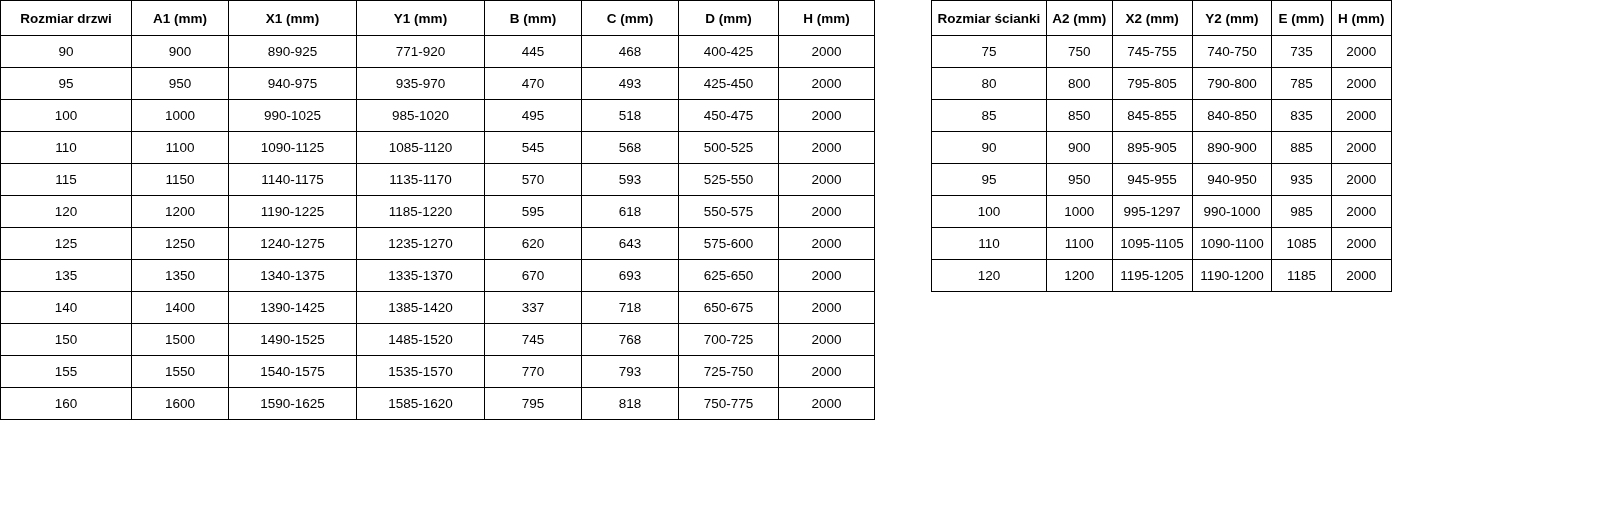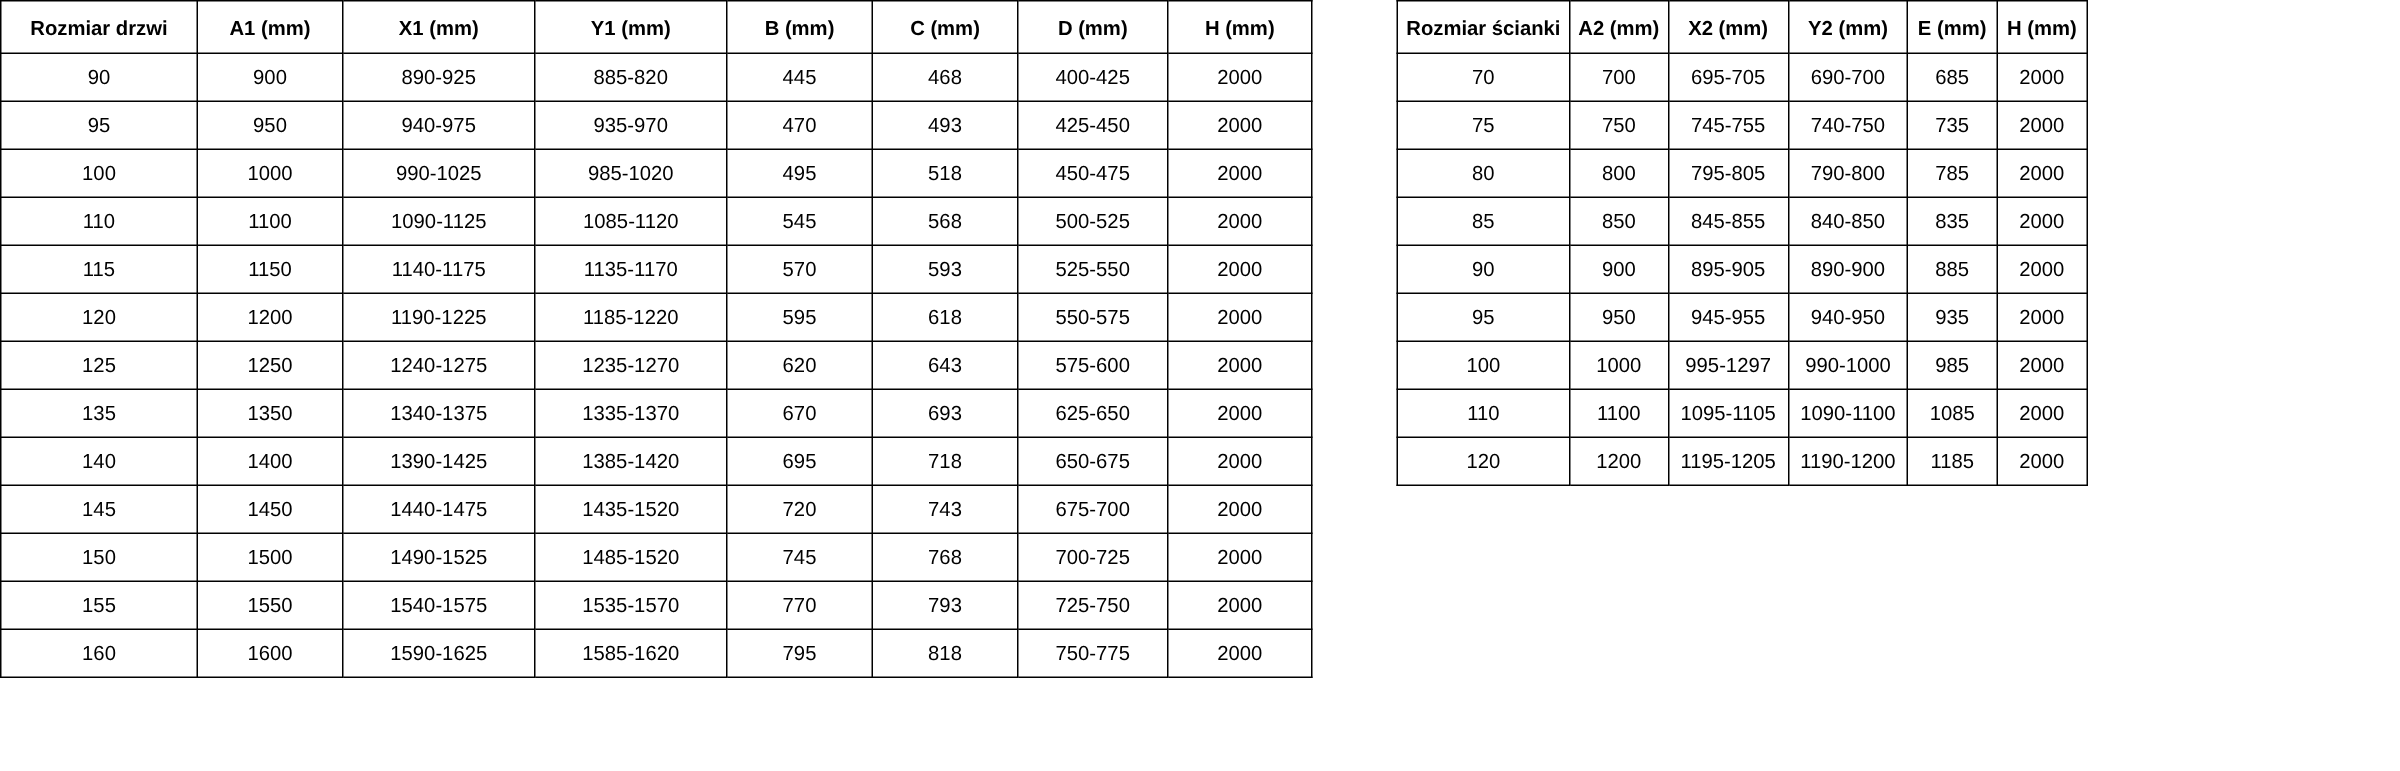--- a/index.html
+++ b/index.html
@@ -93,21 +93,21 @@
           <th>C (mm)</th>
           <th>D (mm)</th>
           <th>H (mm)</th>
         </tr>
       </thead>
       <tbody>
         <tr>
           <td>90</td>
           <td>900</td>
           <td>890-925</td>
-          <td>885-820</td>
+          <td>771-920</td>
           <td>445</td>
           <td>468</td>
           <td>400-425</td>
           <td>2000</td>
         </tr>
         <tr>
           <td>95</td>
           <td>950</td>
           <td>940-975</td>
           <td>935-970</td>
@@ -174,33 +174,23 @@
           <td>670</td>
           <td>693</td>
           <td>625-650</td>
           <td>2000</td>
         </tr>
         <tr>
           <td>140</td>
           <td>1400</td>
           <td>1390-1425</td>
           <td>1385-1420</td>
-          <td>695</td>
+          <td>337</td>
           <td>718</td>
           <td>650-675</td>
-          <td>2000</td>
-        </tr>
-        <tr>
-          <td>145</td>
-          <td>1450</td>
-          <td>1440-1475</td>
-          <td>1435-1520</td>
-          <td>720</td>
-          <td>743</td>
-          <td>675-700</td>
           <td>2000</td>
         </tr>
         <tr>
           <td>150</td>
           <td>1500</td>
           <td>1490-1525</td>
           <td>1485-1520</td>
           <td>745</td>
           <td>768</td>
           <td>700-725</td>
@@ -245,28 +235,20 @@
           <th>Rozmiar ścianki</th>
           <th>A2 (mm)</th>
           <th>X2 (mm)</th>
           <th>Y2 (mm)</th>
           <th>E (mm)</th>
           <th>H (mm)</th>
         </tr>
       </thead>
       <tbody>
         <tr>
-          <td>70</td>
-          <td>700</td>
-          <td>695-705</td>
-          <td>690-700</td>
-          <td>685</td>
-          <td>2000</td>
-        </tr>
-        <tr>
           <td>75</td>
           <td>750</td>
           <td>745-755</td>
           <td>740-750</td>
           <td>735</td>
           <td>2000</td>
         </tr>
         <tr>
           <td>80</td>
           <td>800</td>

